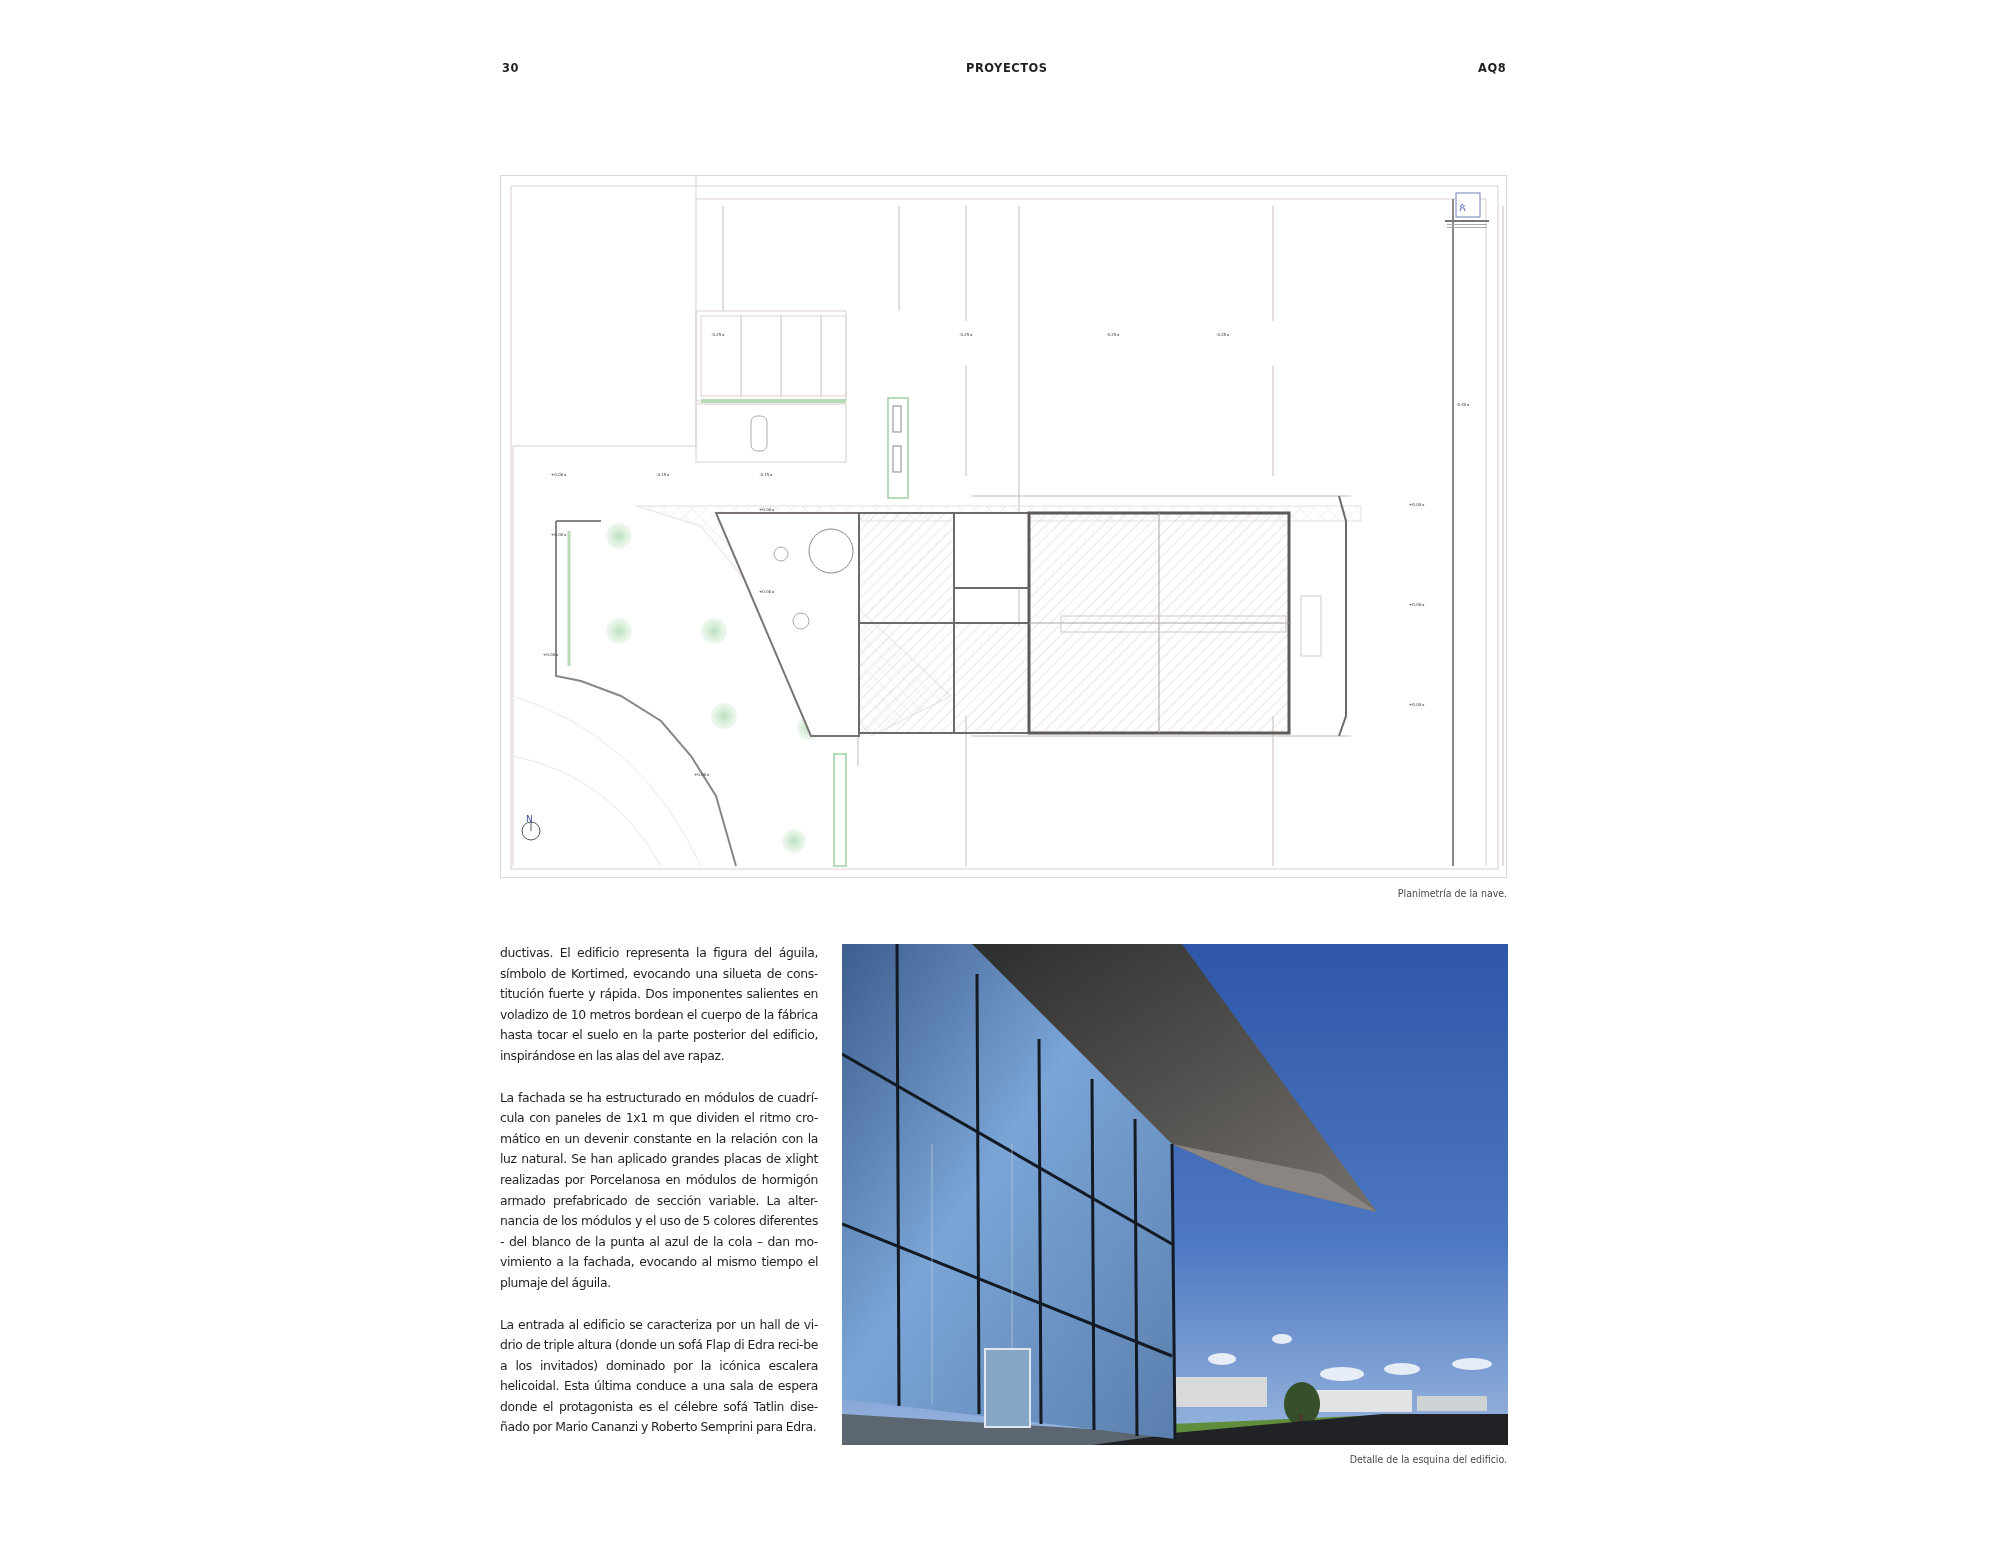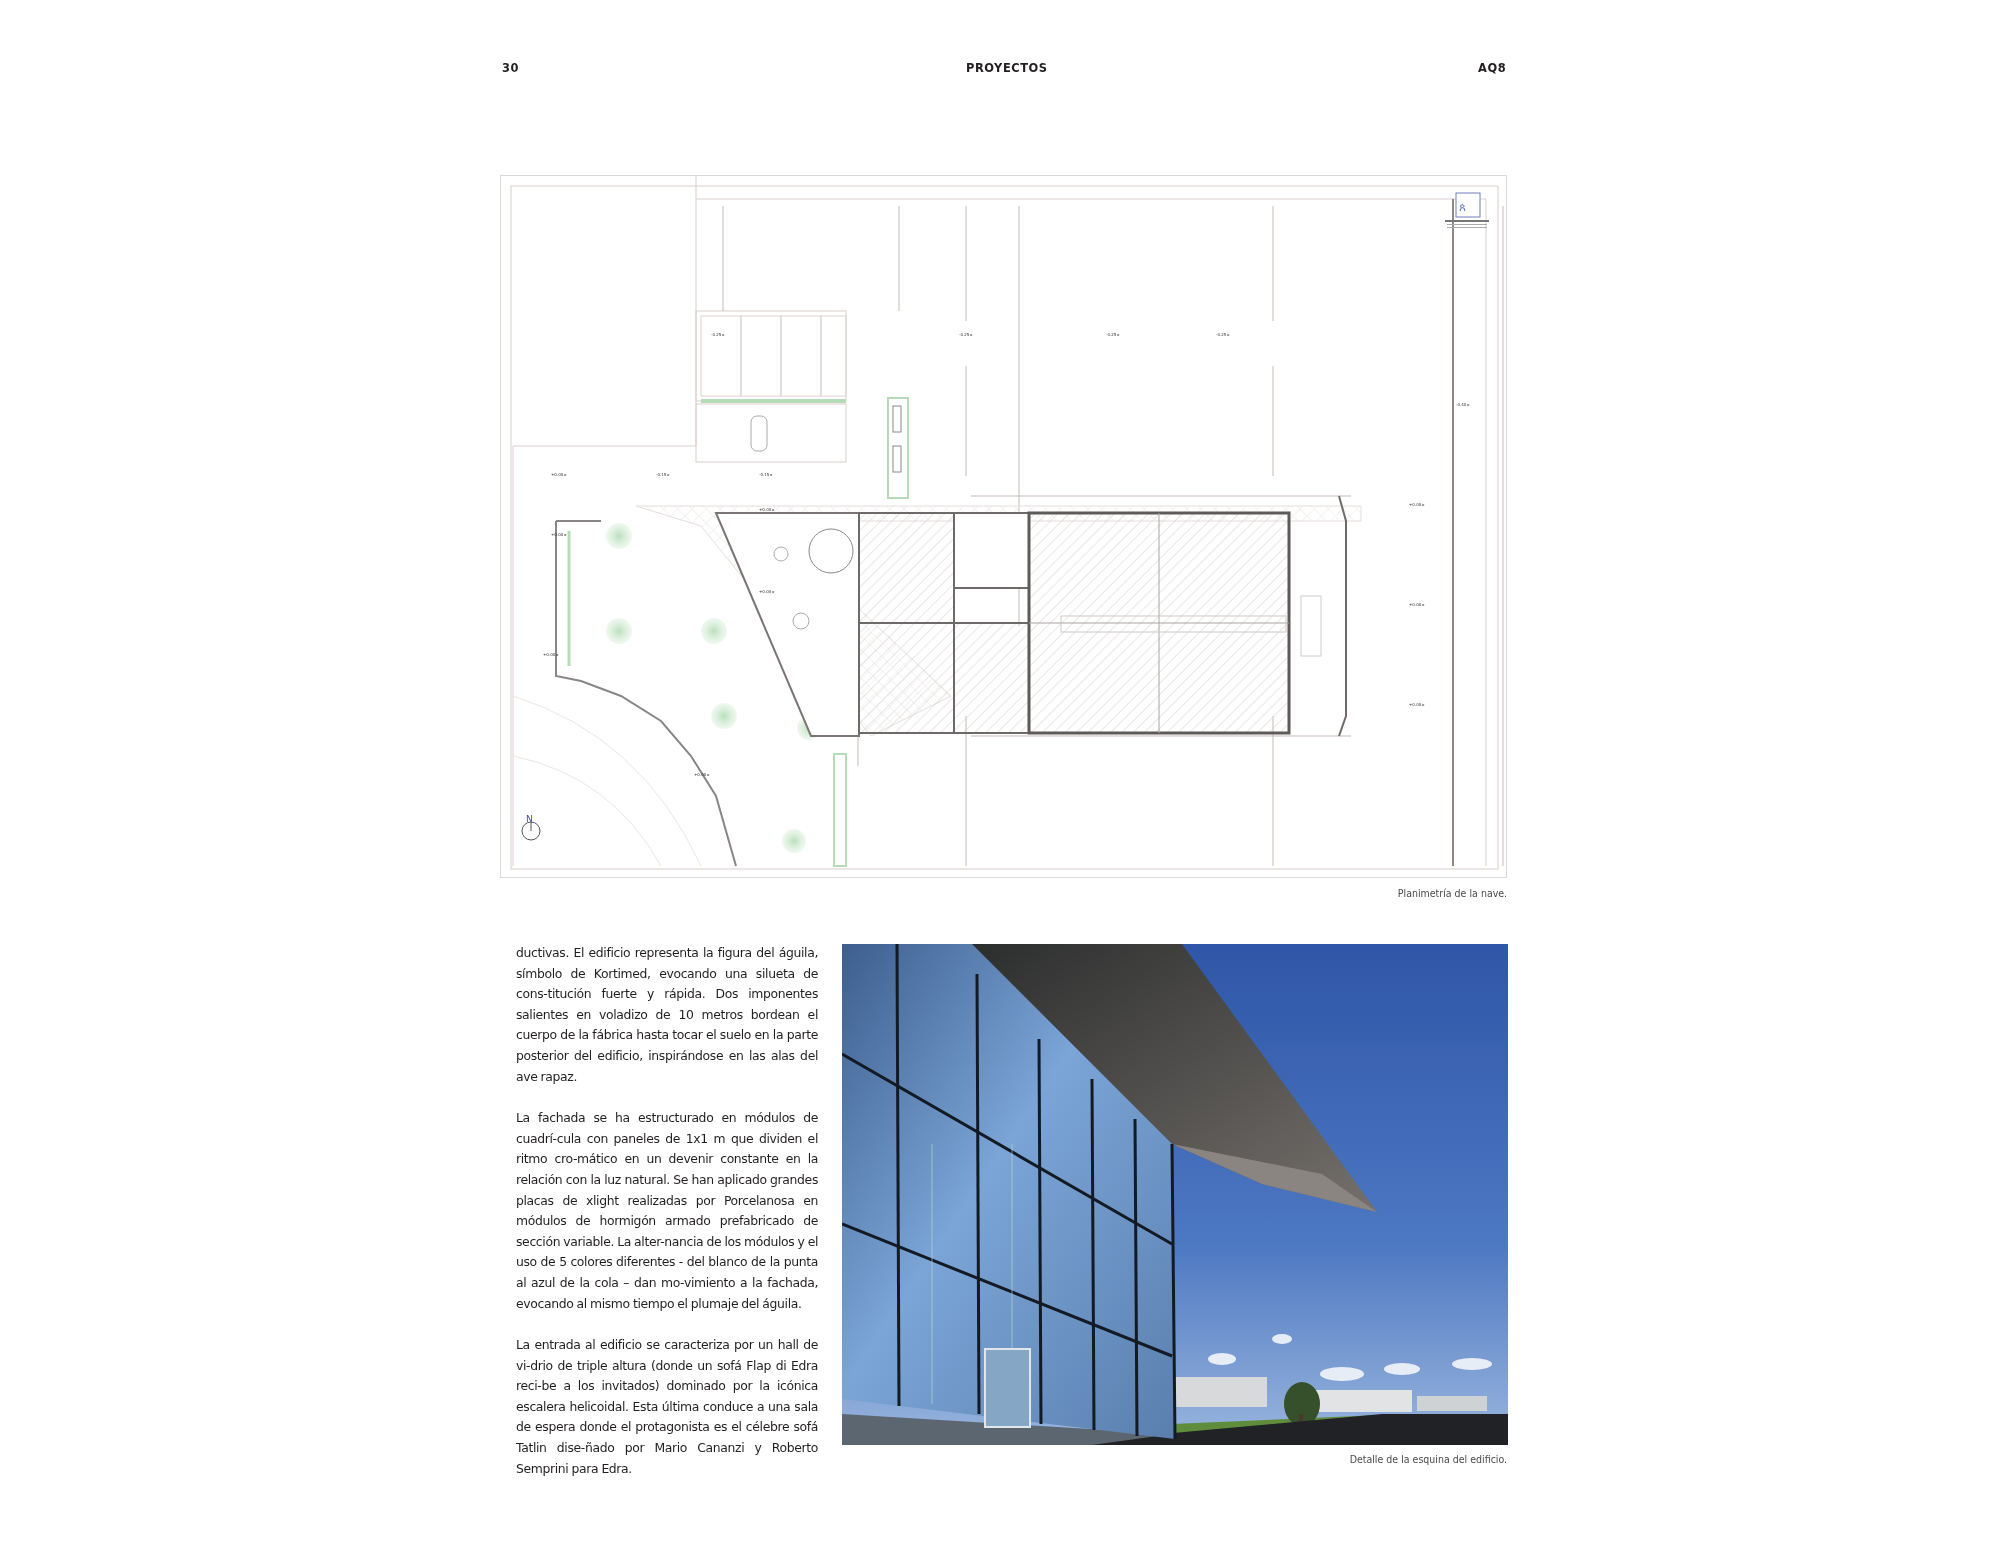--- a/index.html
+++ b/index.html
@@ -7,21 +7,21 @@
   .hdr{position:absolute;top:60px;font-family:"DejaVu Sans",sans-serif;font-weight:bold;font-size:13px;letter-spacing:0.6px;color:#231f20;transform:scaleX(0.88);transform-origin:left top;}
   #hdr-page{left:502px;}
   #hdr-section{left:966px;}
   #hdr-mag{left:1478px;}
   .plan-frame{position:absolute;left:500px;top:175px;width:1007px;height:703px;border:1px solid #d9d9d9;background:#fff;box-sizing:border-box;}
   .plan-frame svg{position:absolute;left:0;top:0;}
   .caption{position:absolute;font-family:"DejaVu Sans",sans-serif;font-size:11px;color:#4a4a4a;white-space:nowrap;transform:scaleX(0.86);transform-origin:right top;}
   #cap-plan{right:493px;top:887px;}
   #cap-photo{right:493px;top:1453px;}
   .body-text{position:absolute;left:500px;top:943px;width:318px;font-family:"DejaVu Sans",sans-serif;font-size:12.4px;line-height:20.6px;color:#231f20;}
-  .body-text p{margin:0 0 21px 16px;text-align:justify;hyphens:manual;letter-spacing:-0.35px;word-spacing:-0.5px;}
+  .body-text p{margin:0 0 21px 0;text-align:justify;hyphens:manual;letter-spacing:-0.35px;word-spacing:-0.5px;}
   .photo{position:absolute;left:842px;top:944px;width:666px;height:501px;overflow:hidden;background:#2e3a5a;}
   .photo svg{position:absolute;left:0;top:0;}
 </style>
 </head>
 <body>
 
 <div class="hdr" id="hdr-page">30</div>
 <div class="hdr" id="hdr-section">PROYECTOS</div>
 <div class="hdr" id="hdr-mag">AQ8</div>
 

